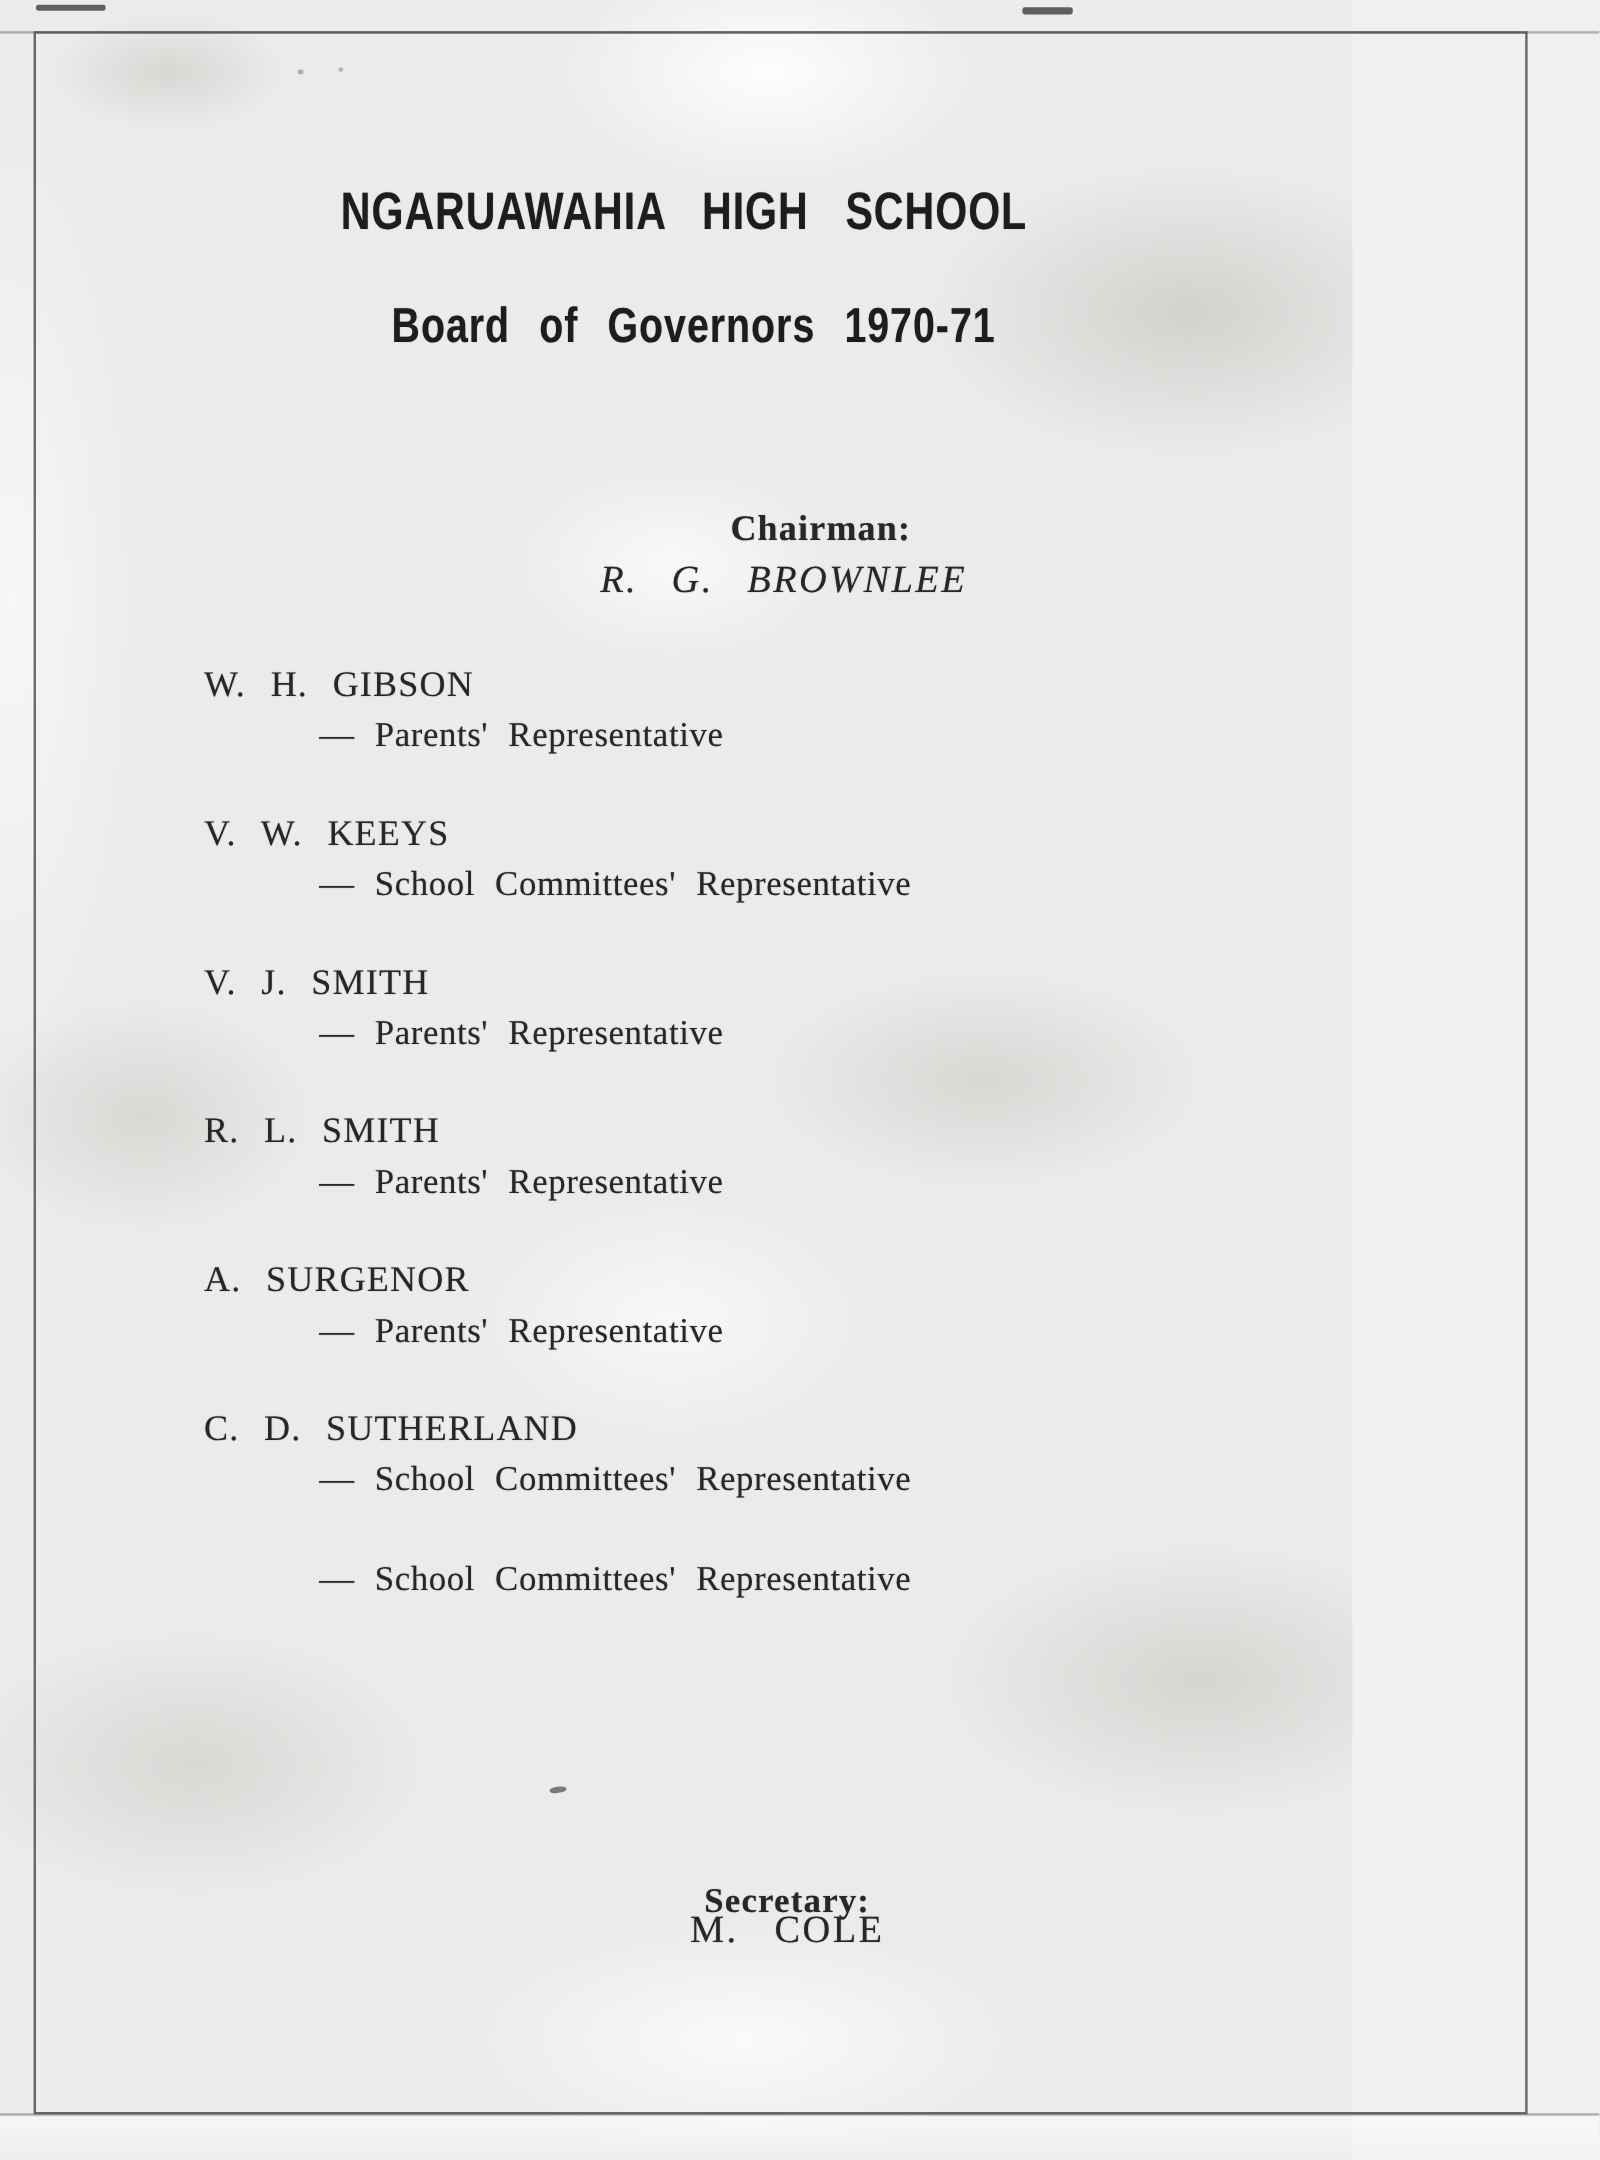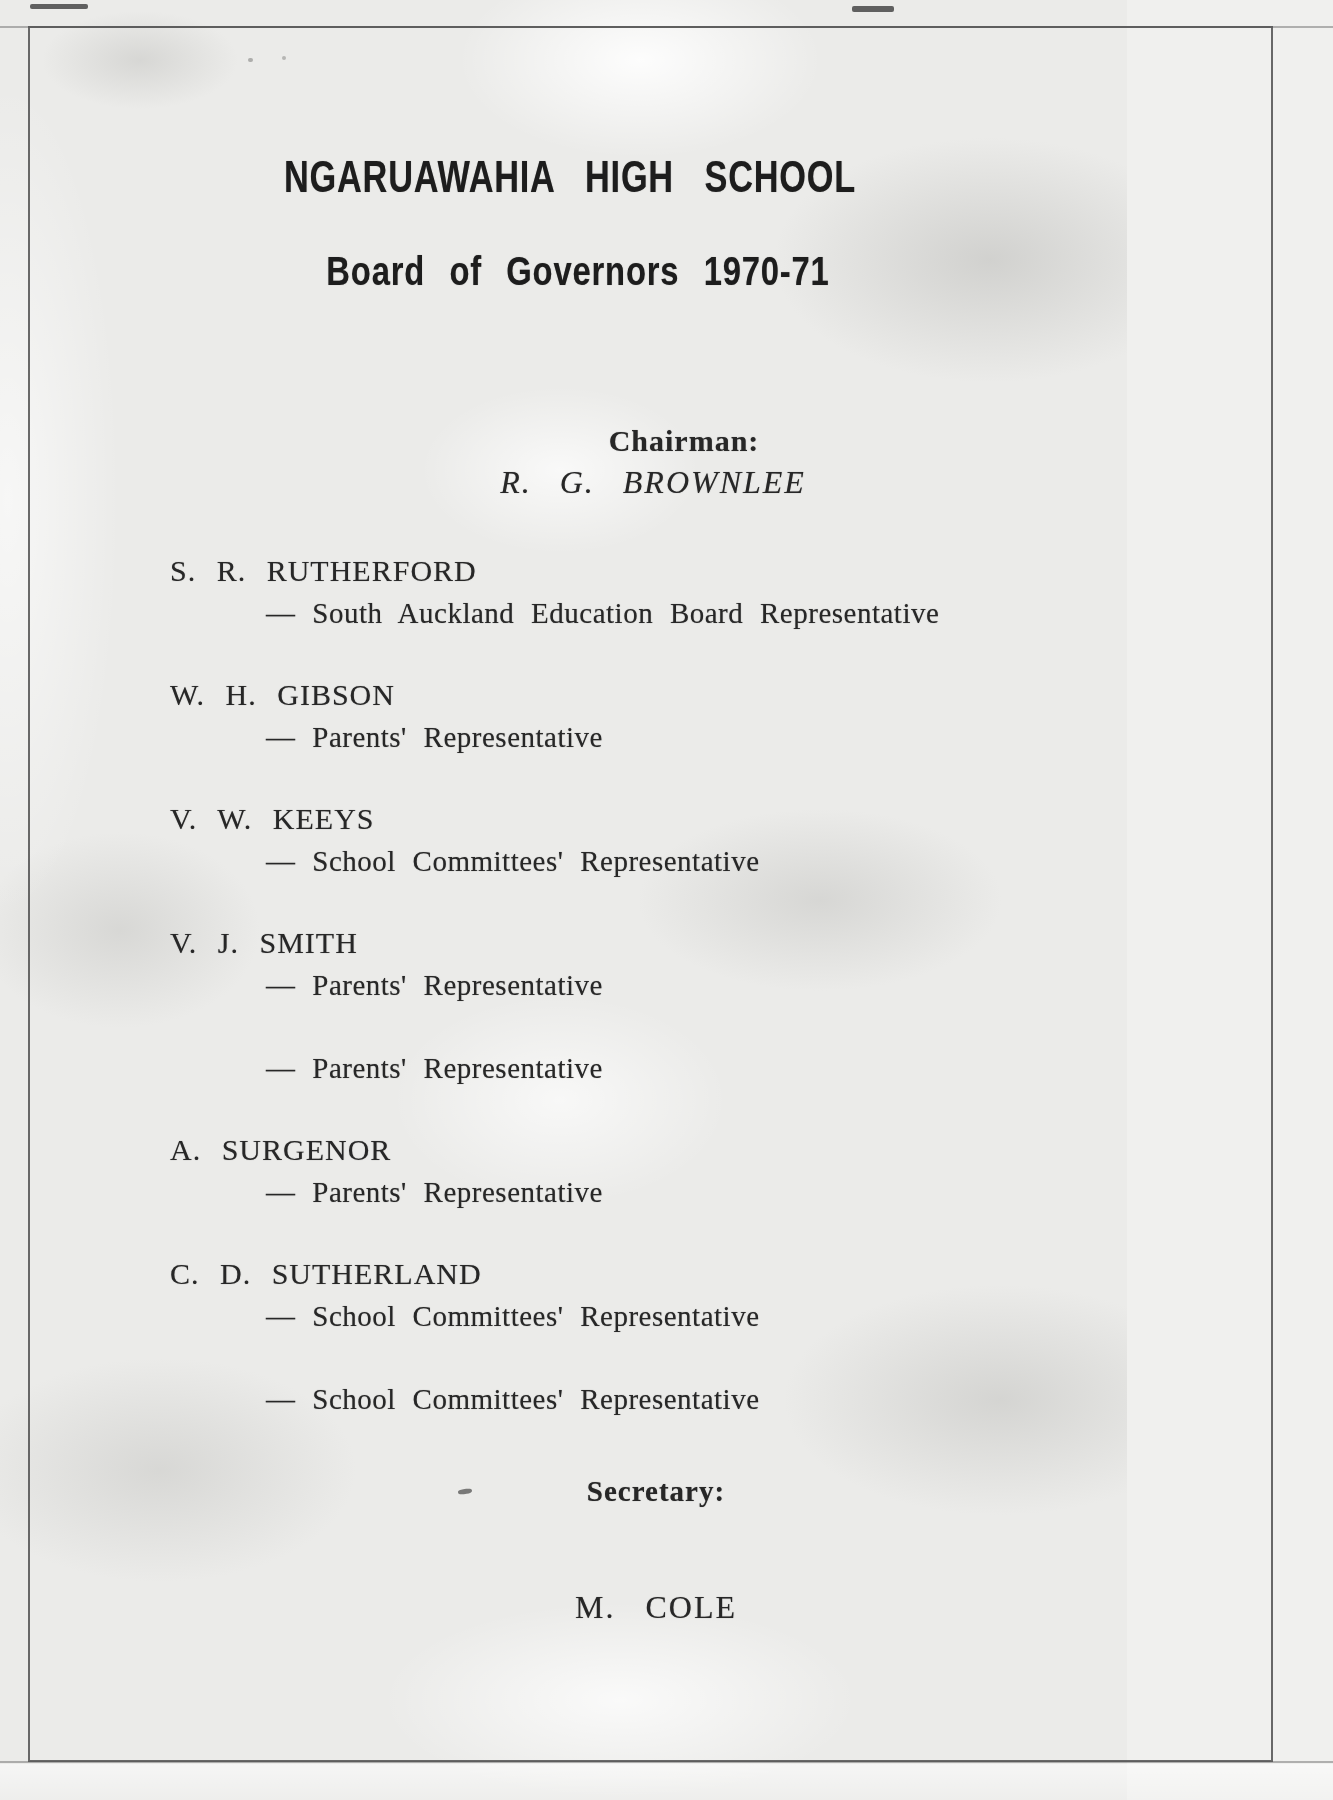--- a/index.html
+++ b/index.html
@@ -73,21 +73,21 @@
   .member{ margin-bottom:43px; }
   .member-name{
     font-size:30px; line-height:38px;
     word-spacing:12px; letter-spacing:1px; white-space:nowrap;
   }
   .member-role{
     font-size:29px; line-height:40px; margin-top:3px;
     padding-left:96px; word-spacing:9px; letter-spacing:.5px; white-space:nowrap;
   }
 
-  .secretary-label{ top:1475px; width:1312px; font-size:29px; font-weight:bold; letter-spacing:1px; }
+  .secretary-label{ top:1568px; width:1312px; font-size:29px; font-weight:bold; letter-spacing:1px; }
   .secretary-name { top:1589px; width:1312px; font-size:32px; word-spacing:20px; letter-spacing:2px; }
 </style>
 </head>
 <body>
 
 <div class="page">
 
   <div class="scan-line top"></div>
   <div class="scan-line bottom"></div>
   <div class="bottom-margin"></div>
@@ -101,41 +101,38 @@
 
   <div class="heading-sans school-name ink">NGARUAWAHIA HIGH SCHOOL</div>
 
   <div class="heading-sans board-title ink">Board of Governors 1970-71</div>
 
   <div class="center-serif chairman-label ink">Chairman:</div>
   <div class="center-serif chairman-name ink">R. G. BROWNLEE</div>
 
   <div class="members">
 
-    <div class="member">
-      <div class="member-name ink">S. R. RUTHERFORD</div>
-      <div class="member-role ink">— South Auckland Education Board Representative</div>
-    </div>
 
     <div class="member">
       <div class="member-name ink">W. H. GIBSON</div>
       <div class="member-role ink">— Parents' Representative</div>
     </div>
 
     <div class="member">
       <div class="member-name ink">V. W. KEEYS</div>
       <div class="member-role ink">— School Committees' Representative</div>
     </div>
 
     <div class="member">
       <div class="member-name ink">V. J. SMITH</div>
       <div class="member-role ink">— Parents' Representative</div>
     </div>
 
     <div class="member">
+      <div class="member-name ink">R. L. SMITH</div>
       <div class="member-role ink">— Parents' Representative</div>
     </div>
 
     <div class="member">
       <div class="member-name ink">A. SURGENOR</div>
       <div class="member-role ink">— Parents' Representative</div>
     </div>
 
     <div class="member">
       <div class="member-name ink">C. D. SUTHERLAND</div>

